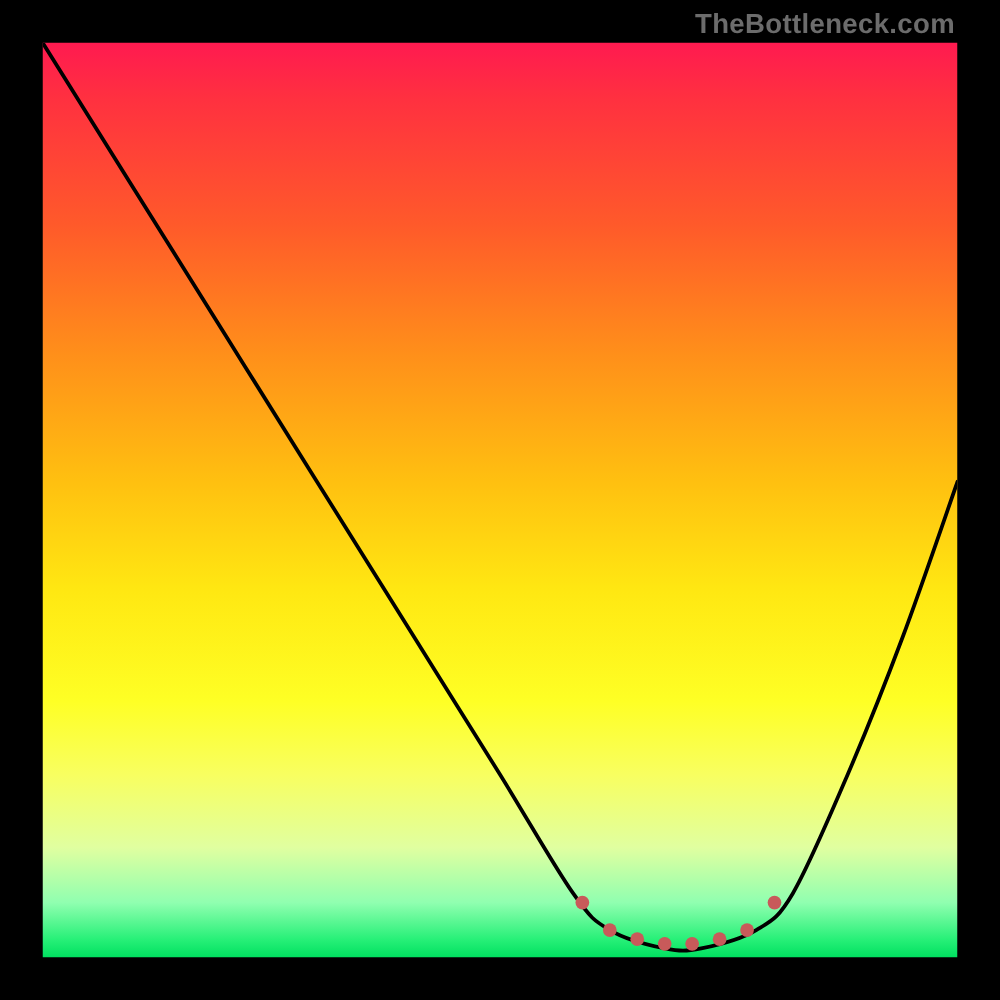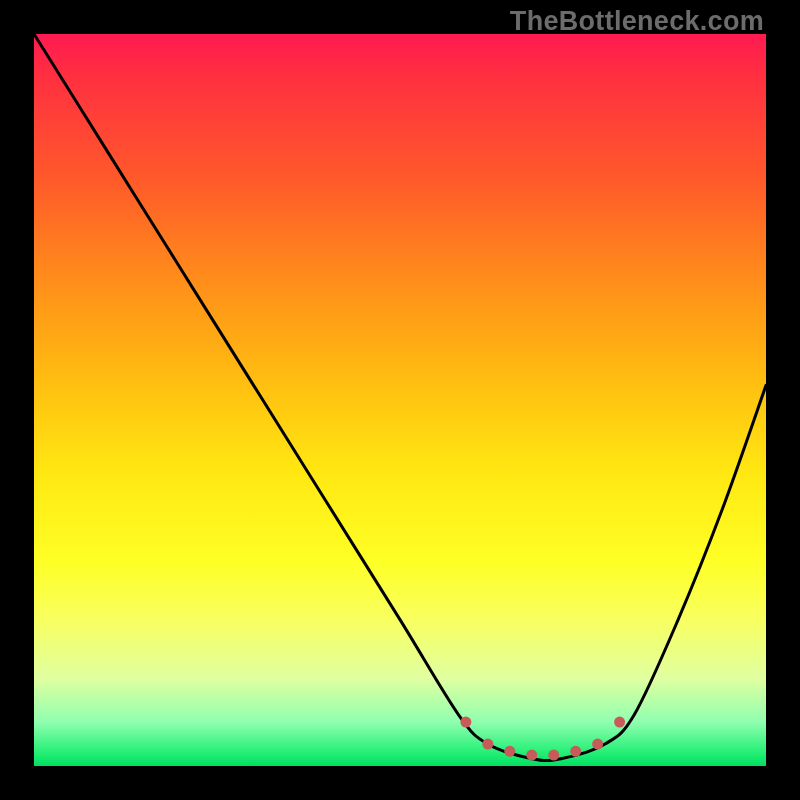--- a/index.html
+++ b/index.html
@@ -39,21 +39,21 @@
   }
   .curve-svg {
     position: absolute;
     inset: 0;
   }
   .watermark {
     position: absolute;
     top: 6px;
     right: 36px;
     font-family: Arial, Helvetica, sans-serif;
-    font-size: 27px;
+    font-size: 22px;
     font-weight: bold;
     color: #6c6c6c;
     letter-spacing: 0.3px;
   }
 </style>
 </head>
 <body>
 
 <div class="plot-area">
   <div class="gradient-bg"></div>

